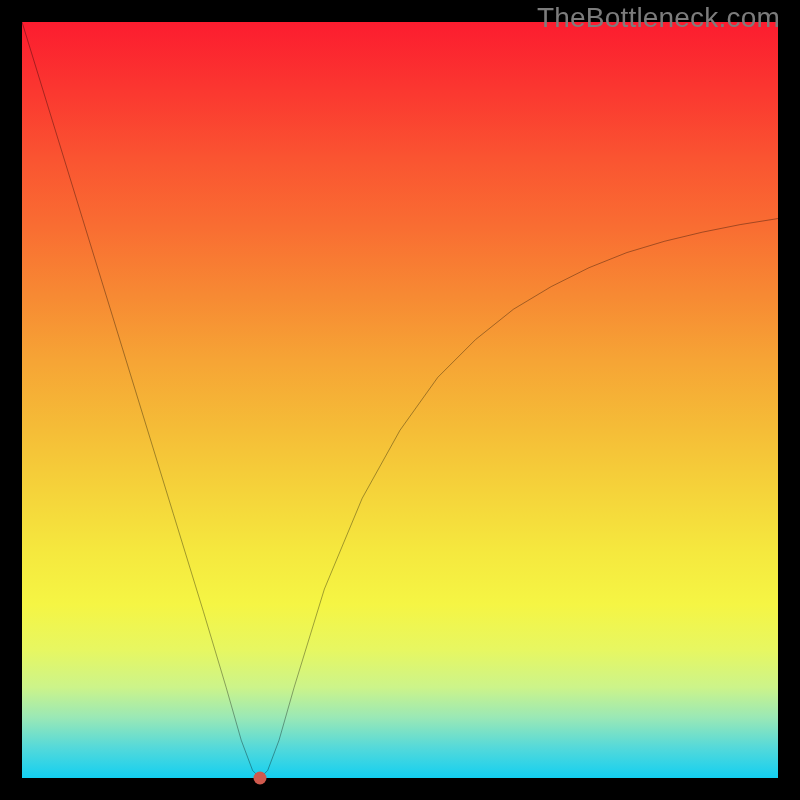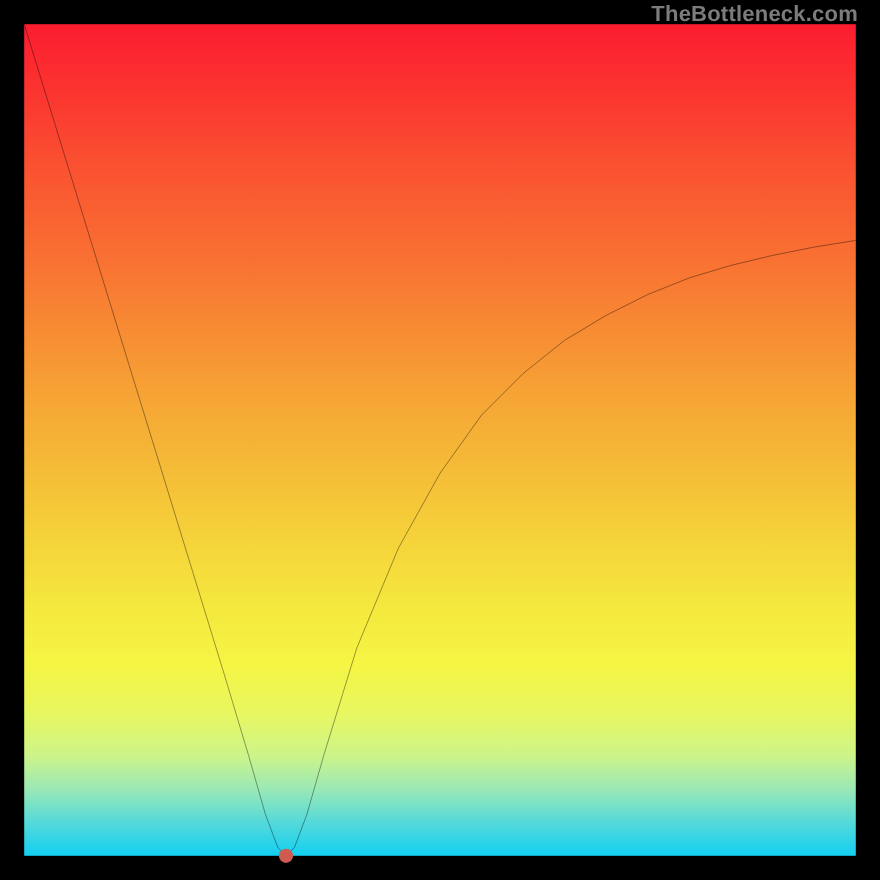--- a/index.html
+++ b/index.html
@@ -15,22 +15,22 @@
     position: relative;
     width: 800px;
     height: 800px;
     background: #000;
   }
   .watermark {
     position: absolute;
     top: 2px;
     right: 20px;
     color: #7c7c7c;
-    font-size: 20px;
-    font-weight: 700;
+    font-size: 28px;
+    font-weight: 400;
     letter-spacing: 0.2px;
     z-index: 5;
   }
   .plot-wrap {
     position: absolute;
     left: 22px;
     top: 22px;
     width: 756px;
     height: 756px;
   }

